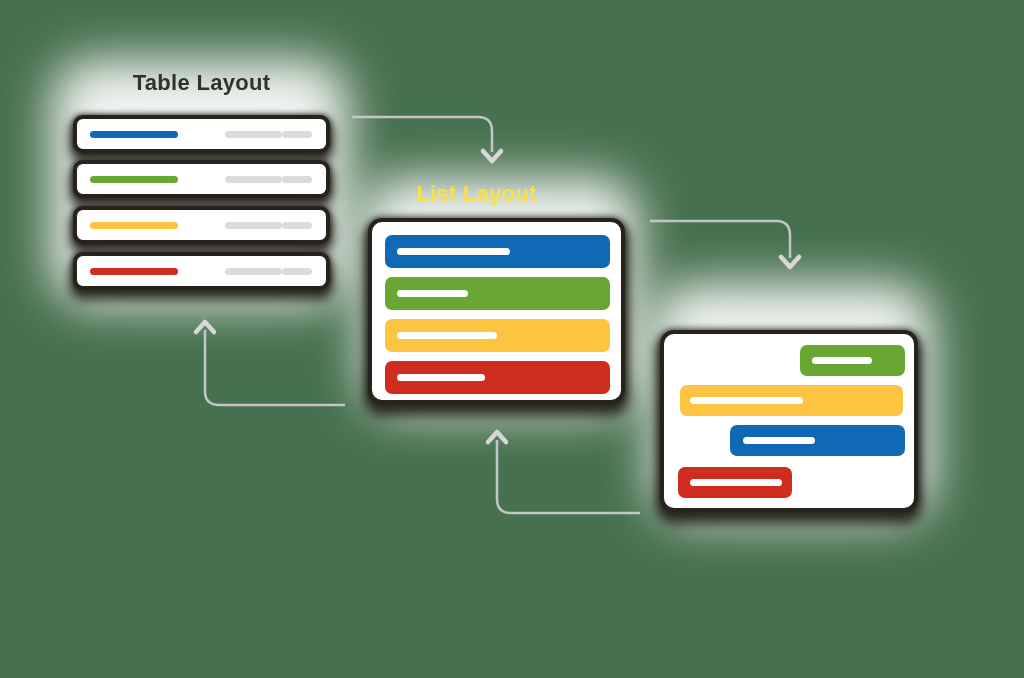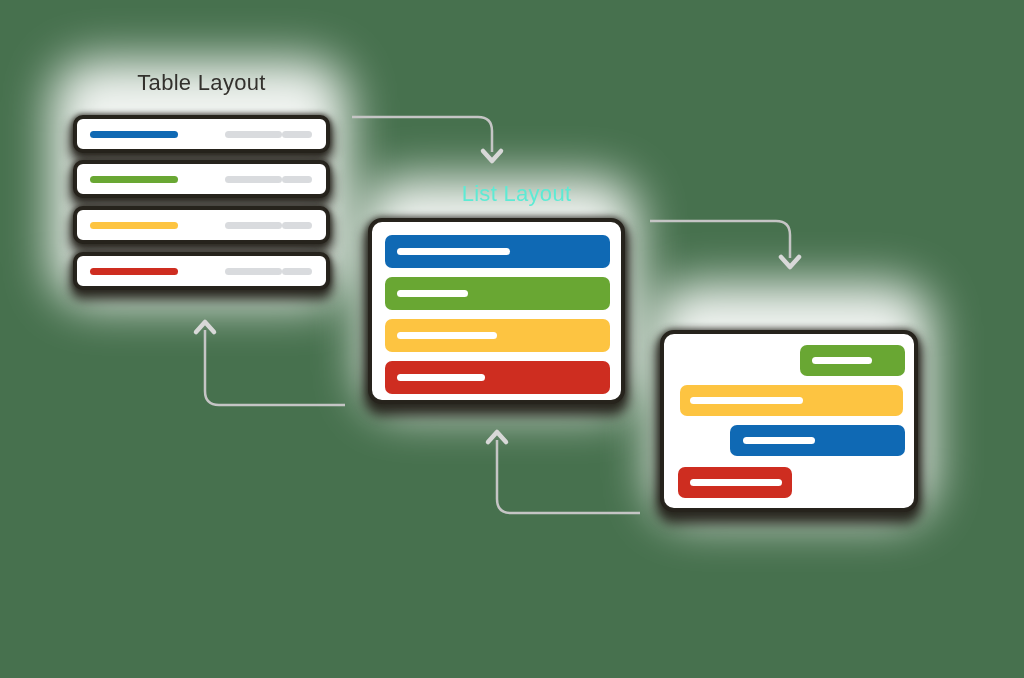--- a/index.html
+++ b/index.html
@@ -9,21 +9,21 @@
   
   .halo{position:absolute;background:rgba(255,255,255,0.92);filter:blur(24px);border-radius:40px;z-index:1;}
   .halo-table{left:52px;top:60px;width:296px;height:244px;}
   .halo-list{left:362px;top:178px;width:276px;height:234px;}
   .halo-timeline{left:652px;top:284px;width:280px;height:236px;}
 
   .arrow-layer{position:absolute;left:0;top:0;z-index:2;}
 
   .group{position:absolute;z-index:3;}
 
-  .panel-title{position:absolute;z-index:3;font-weight:400;font-size:22px;color:#33312d;
+  .panel-title{position:absolute;z-index:3;font-weight:700;font-size:22px;color:#33312d;
     letter-spacing:.3px;text-align:center;}
 
   
   .table-group{left:73px;top:115px;width:257px;height:175px;}
   .t-row{position:absolute;left:0;width:257px;height:38px;background:#fff;border-radius:10px;
     border:4px solid #26231c;box-sizing:border-box;
     box-shadow:0 0 5px 1px rgba(33,30,23,.7),0 7px 11px 3px rgba(33,30,23,.88);
     display:flex;align-items:center;}
   .t-row-1{top:0;} .t-row-2{top:45px;} .t-row-3{top:91px;} .t-row-4{top:137px;}
   .t-colorbar{width:88px;height:7px;border-radius:4px;margin-left:13px;}
@@ -73,21 +73,21 @@
     </g>
     <g fill="none" stroke="#d8d8d8" stroke-width="4.5" stroke-linecap="round" stroke-linejoin="round">
       <path d="M483,151 L492,161 L501,151"></path>
       <path d="M781,257 L790,267 L799,257"></path>
       <path d="M196,332 L205,322 L214,332"></path>
       <path d="M488,442 L497,432 L506,442"></path>
     </g>
   </svg>
 
   <div class="panel-title" style="left: 73px; top: 70px; width: 257px; color: rgb(51, 49, 45);">Table Layout</div>
-  <div class="panel-title" style="left: 388px; top: 181px; width: 257px; color: #5eead4;">List Layout</div>
+  <div class="panel-title" style="left: 348px; top: 181px; width: 257px; color: #fde047;">List Layout</div>
 
   <div class="group table-group">
     <div class="t-row t-row-1">
       <div class="t-colorbar" style="background: rgb(15, 105, 180);"></div>
       <div class="t-gray-mid"></div>
       <div class="t-gray-sm"></div>
     </div>
     <div class="t-row t-row-2">
       <div class="t-colorbar" style="background: rgb(105, 167, 51);"></div>
       <div class="t-gray-mid"></div>

